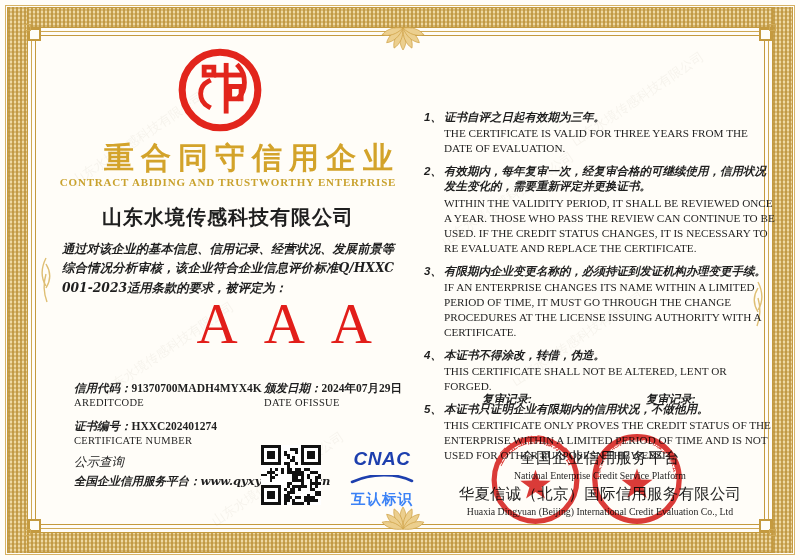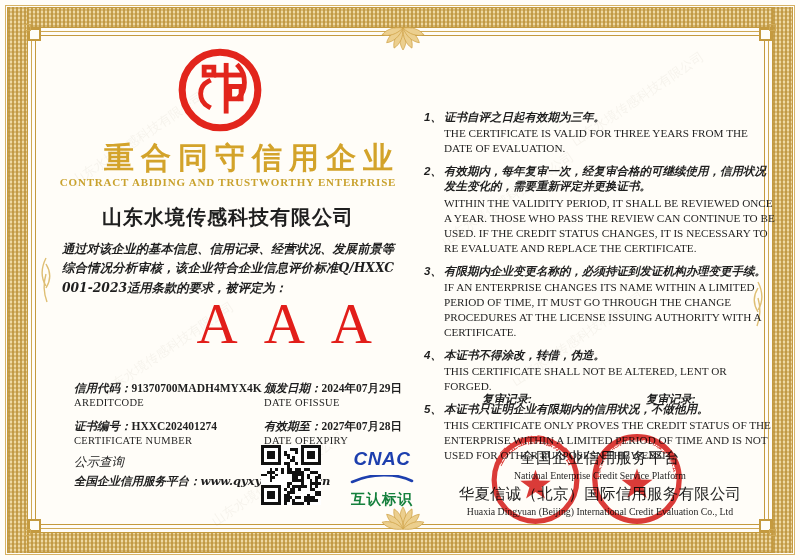--- a/index.html
+++ b/index.html
@@ -51,21 +51,21 @@
     grid-template-columns:190px 1fr;row-gap:11px;}
   .f-line{font-size:11.5px;font-weight:bold;font-style:italic;}
   .f-line .val{font-family:"Liberation Serif",serif;font-style:normal;}
   .f-sub{font-family:"Liberation Serif",serif;font-size:10.5px;letter-spacing:.3px;margin-top:1px;}
   .query-title{position:absolute;left:74px;top:454px;font-size:12.5px;font-weight:normal;font-style:italic;}
   .query-line{position:absolute;left:74px;top:474px;font-size:11.5px;font-weight:bold;
     font-style:italic;font-family:"DejaVu Serif",serif;}
   .qr{position:absolute;left:261px;top:445px;width:60px;height:60px;background:#fff;}
   .cnac{position:absolute;left:323px;top:448px;width:70px;text-align:center;margin-left:24px;}
   .cnac-text{font-size:19px;font-style:italic;font-weight:bold;color:var(--blue);letter-spacing:.5px;}
-  .cnac-label{font-size:14.5px;font-weight:bold;letter-spacing:1px;margin-top:2px;color:#15803d;}
+  .cnac-label{font-size:14.5px;font-weight:bold;letter-spacing:1px;margin-top:2px;color:#3b82f6;}
   
   .notes-head{position:absolute;left:424px;top:58px;width:352px;text-align:center;}
   .notes-title{font-size:24px;font-weight:bold;color:var(--gold);letter-spacing:6px;text-indent:6px;}
   .notes-sub{font-size:11px;font-weight:bold;color:var(--gold);letter-spacing:3px;margin-top:3px;}
   .notes-list{position:absolute;left:424px;top:110px;width:352px;}
   .note{display:flex;margin-bottom:8px;}
   .note-num{flex:none;width:20px;font-size:11.5px;font-weight:bold;font-style:italic;}
   .note-body{flex:1;}
   .note-cn{font-size:11.5px;font-weight:bold;font-style:italic;line-height:1.32;}
   .note-en{font-size:11.2px;font-family:"Liberation Serif",serif;line-height:1.34;margin-top:1px;}
@@ -164,24 +164,20 @@
       <div class="f-line"><span>信用代码：</span><span class="val">91370700MADH4MYX4K</span></div>
       <div class="f-sub">AREDITCODE</div>
     </div>
     <div class="field">
       <div class="f-line"><span>颁发日期：</span><span class="val">2024年07月29日</span></div>
       <div class="f-sub">DATE OFISSUE</div>
     </div>
     <div class="field">
       <div class="f-line"><span>证书编号：</span><span class="val">HXXC202401274</span></div>
       <div class="f-sub">CERTIFICATE NUMBER</div>
-    </div>
-    <div class="field">
-      <div class="f-line"><span>有效期至：</span><span class="val">2027年07月28日</span></div>
-      <div class="f-sub">DATE OFEXPIRY</div>
     </div>
   </div>
 
   <div class="query-title">公示查询</div>
   <div class="query-line">全国企业信用服务平台：www.qyxy315.org.cn</div>
 
   <svg id="qr" class="qr" viewBox="0 0 21 21" shape-rendering="crispEdges">
       <rect x="0" y="0" width="21" height="21" fill="#fff"></rect>
       <rect x="0" y="0" width="7" height="7" fill="#111"></rect>
       <rect x="1" y="1" width="5" height="5" fill="#fff"></rect>

